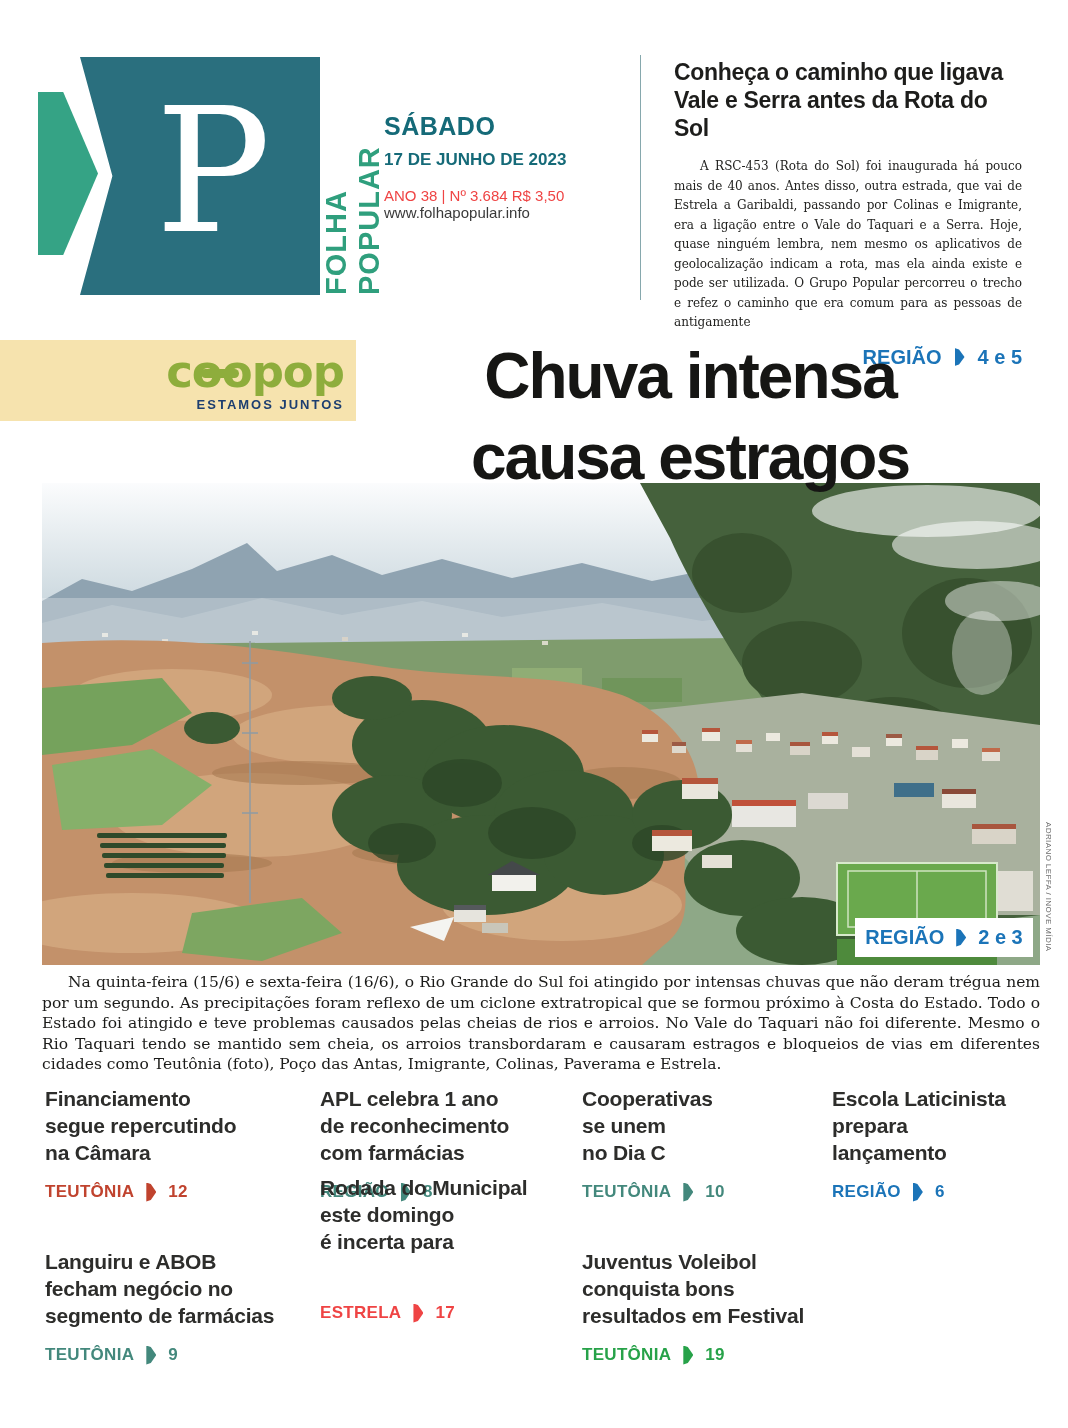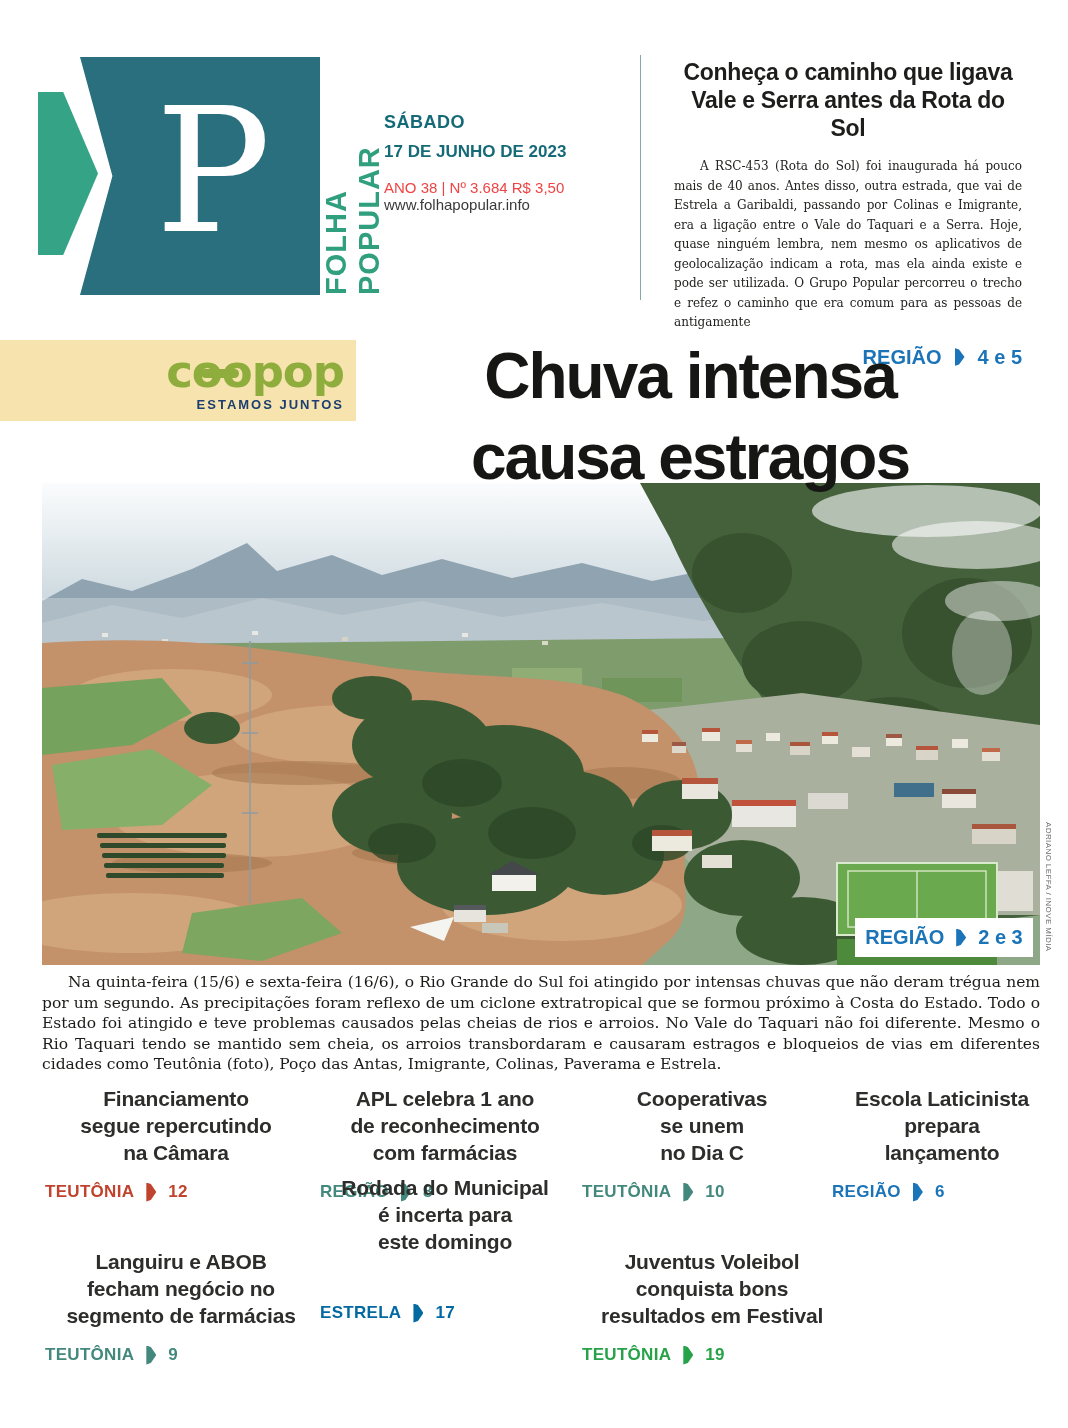--- a/index.html
+++ b/index.html
@@ -11,29 +11,29 @@
     background:#35a385; clip-path:polygon(0 0,42% 0,100% 50%,42% 100%,0 100%); }
   .logo-square { position:absolute; left:80px; top:57px; width:240px; height:238px;
     background:#2a6f7e; clip-path:polygon(13.5% 50%,0 0,100% 0,100% 100%,0 100%);
     display:flex; align-items:center; justify-content:center; }
   .logo-p { font-family:"DejaVu Serif", serif; font-size:172px; line-height:1; color:#ffffff;
     margin-left:26px; margin-top:-8px; }
   .logo-vertical { position:absolute; left:320px; top:57px; height:238px;
     writing-mode:vertical-rl; transform:rotate(180deg);
     font-size:29px; font-weight:bold; letter-spacing:1px; color:#2f9f7d; }
   .dateblock { position:absolute; left:384px; top:112px; width:230px; }
-  .day { font-size:18px; font-weight:bold; color:#156a78; letter-spacing:0.5px; }
+  .day { font-size:25px; font-weight:bold; color:#156a78; letter-spacing:0.5px; }
   .date { font-size:17px; font-weight:bold; color:#156a78; margin-top:9px; }
   .edition { font-size:15px; color:#ef4444; margin-top:17px; }
   .website { font-size:15px; color:#3a3a3a; margin-top:0; }
   .head-divider { position:absolute; left:640px; top:55px; width:1px; height:245px; background:#86a8ad; }
 
   
   .top-story { position:absolute; left:674px; top:58px; width:348px; }
-  .ts-head { font-size:23px; line-height:28px; font-weight:bold; color:#1d1d1b; letter-spacing:-0.3px;text-align:center; }
+  .ts-head { font-size:23px; line-height:28px; font-weight:bold; color:#1d1d1b; letter-spacing:-0.3px; }
   .ts-body { margin-top:15px; font-family:"DejaVu Serif", serif; font-size:12px; line-height:19.5px;
     color:#222220; text-align:justify; text-indent:26px; }
   .section-tag { display:flex; align-items:center; gap:13px; font-weight:bold; }
   .ts-tag { margin-top:13px; justify-content:flex-end; font-size:20px; }
   .arrow { display:inline-block; width:10px; height:18px; background:currentColor;
     clip-path:polygon(0 0,45% 8%,100% 50%,45% 92%,0 100%); }
 
   
   .ad-banner { position:absolute; left:0; top:340px; width:356px; height:81px; background:#f6e3ae;
     display:flex; flex-direction:column; align-items:flex-end; justify-content:center; padding-right:12px; }
@@ -55,21 +55,21 @@
   .photo-credit { position:absolute; left:1044px; top:822px; height:145px;
     writing-mode:vertical-rl; font-size:8px; letter-spacing:0.4px; color:#6d6d6d; }
 
   
   .caption { position:absolute; left:42px; top:972px; width:998px;
     font-family:"DejaVu Serif", serif; font-size:15.5px; line-height:20.5px; color:#1b1b19;
     text-align:justify; text-indent:26px; }
 
   
   .teaser { position:absolute; }
-  .t-title { font-size:21px; line-height:27px; font-weight:bold; color:#2d2d2b; letter-spacing:-0.2px;text-align:center; }
+  .t-title { font-size:21px; line-height:27px; font-weight:bold; color:#2d2d2b; letter-spacing:-0.2px; }
   .t-tag { margin-top:16px; font-size:17px; letter-spacing:0.3px;gap:12px; }
   .t-tag .arrow { width:10px; height:19px; }
 </style>
 </head>
 <body>
 
 <div class="page">
 
   <div class="logo-arrow"></div>
   <div class="logo-square">
@@ -334,24 +334,24 @@
     <div class="section-tag t-tag" style="color: rgb(67, 136, 124);">
       <span>TEUTÔNIA</span>
       <span class="arrow"></span>
       <span>9</span>
     </div>
   </div>
 
   <div class="teaser" style="left:320px;top:1174px;width:250px">
     <div class="t-title">
       <div>Rodada do Municipal</div>
+      <div>este domingo</div>
       <div>é incerta para</div>
-      <div>este domingo</div>
-    </div>
-    <div class="section-tag t-tag" style="color: #0369a1; margin-top: 48px;">
+    </div>
+    <div class="section-tag t-tag" style="color: #ef4444; margin-top: 48px;">
       <span>ESTRELA</span>
       <span class="arrow"></span>
       <span>17</span>
     </div>
   </div>
 
   <div class="teaser" style="left:582px;top:1248px;width:260px">
     <div class="t-title">
       <div>Juventus Voleibol</div>
       <div>conquista bons</div>

